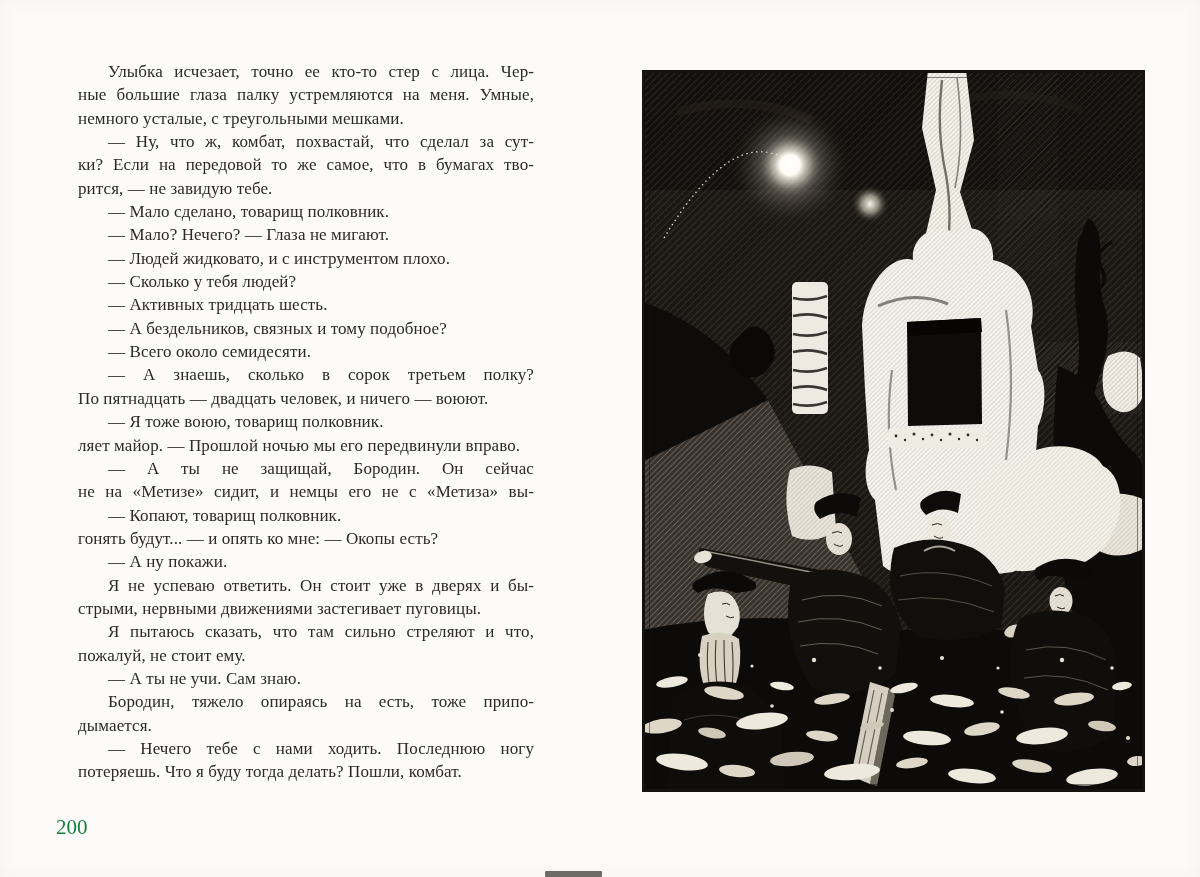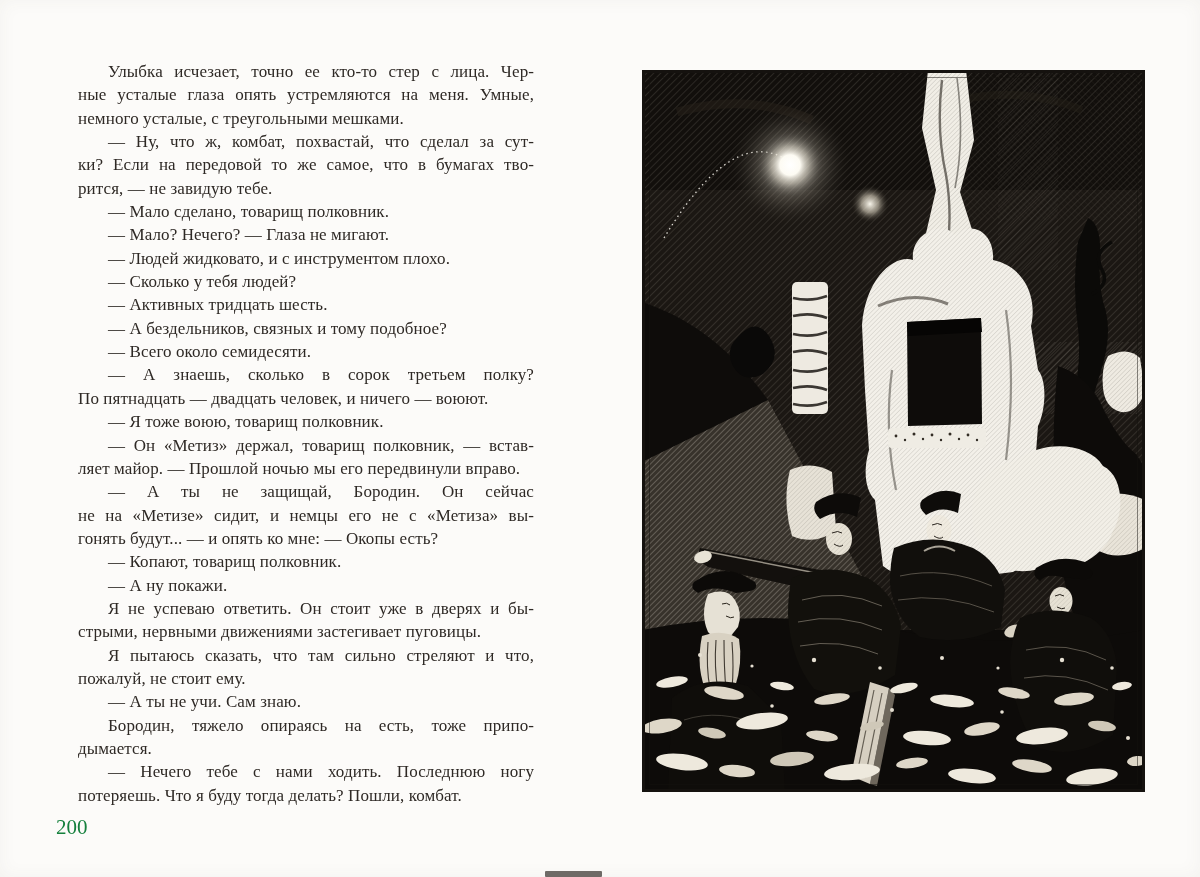--- a/index.html
+++ b/index.html
@@ -36,41 +36,40 @@
     background:#6e6a66; border-radius:1px;
   }
 </style>
 </head>
 <body>
 
 <div class="spread">
 
   <div class="text-column">
       <div class="line ind just">Улыбка исчезает, точно ее кто-то стер с лица. Чер-</div>
-      <div class="line just">ные усталые глаза опять устремляются на меня. Умные,</div>
+      <div class="line just">ные большие глаза палку устремляются на меня. Умные,</div>
       <div class="line">немного усталые, с треугольными мешками.</div>
       <div class="line ind just">— Ну, что ж, комбат, похвастай, что сделал за сут-</div>
       <div class="line just">ки? Если на передовой то же самое, что в бумагах тво-</div>
       <div class="line">рится, — не завидую тебе.</div>
       <div class="line ind">— Мало сделано, товарищ полковник.</div>
       <div class="line ind">— Мало? Нечего? — Глаза не мигают.</div>
       <div class="line ind">— Людей жидковато, и с инструментом плохо.</div>
       <div class="line ind">— Сколько у тебя людей?</div>
       <div class="line ind">— Активных тридцать шесть.</div>
       <div class="line ind">— А бездельников, связных и тому подобное?</div>
       <div class="line ind">— Всего около семидесяти.</div>
       <div class="line ind just">— А знаешь, сколько в сорок третьем полку?</div>
       <div class="line">По пятнадцать — двадцать человек, и ничего — воюют.</div>
       <div class="line ind">— Я тоже воюю, товарищ полковник.</div>
-      <div class="line ind just">— Он «Метиз» держал, товарищ полковник, — встав-</div>
       <div class="line">ляет майор. — Прошлой ночью мы его передвинули вправо.</div>
       <div class="line ind just">— А ты не защищай, Бородин. Он сейчас</div>
       <div class="line just">не на «Метизе» сидит, и немцы его не с «Метиза» вы-</div>
+      <div class="line ind">— Копают, товарищ полковник.</div>
       <div class="line">гонять будут... — и опять ко мне: — Окопы есть?</div>
-      <div class="line ind">— Копают, товарищ полковник.</div>
       <div class="line ind">— А ну покажи.</div>
       <div class="line ind just">Я не успеваю ответить. Он стоит уже в дверях и бы-</div>
       <div class="line">стрыми, нервными движениями застегивает пуговицы.</div>
       <div class="line ind just">Я пытаюсь сказать, что там сильно стреляют и что,</div>
       <div class="line">пожалуй, не стоит ему.</div>
       <div class="line ind">— А ты не учи. Сам знаю.</div>
       <div class="line ind just">Бородин, тяжело опираясь на есть, тоже припо-</div>
       <div class="line">дымается.</div>
       <div class="line ind just">— Нечего тебе с нами ходить. Последнюю ногу</div>
       <div class="line">потеряешь. Что я буду тогда делать? Пошли, комбат.</div>

